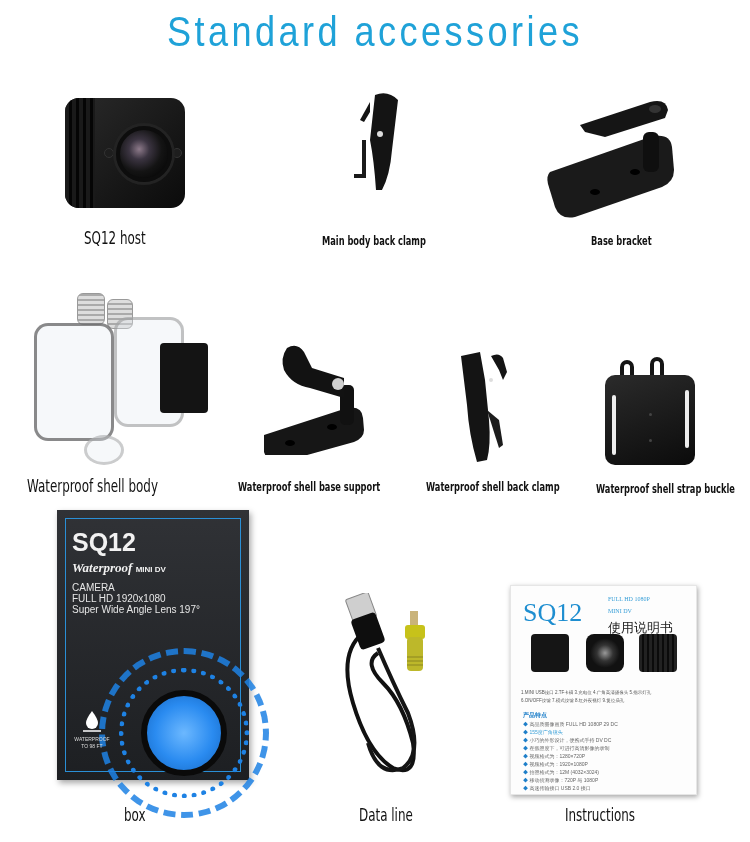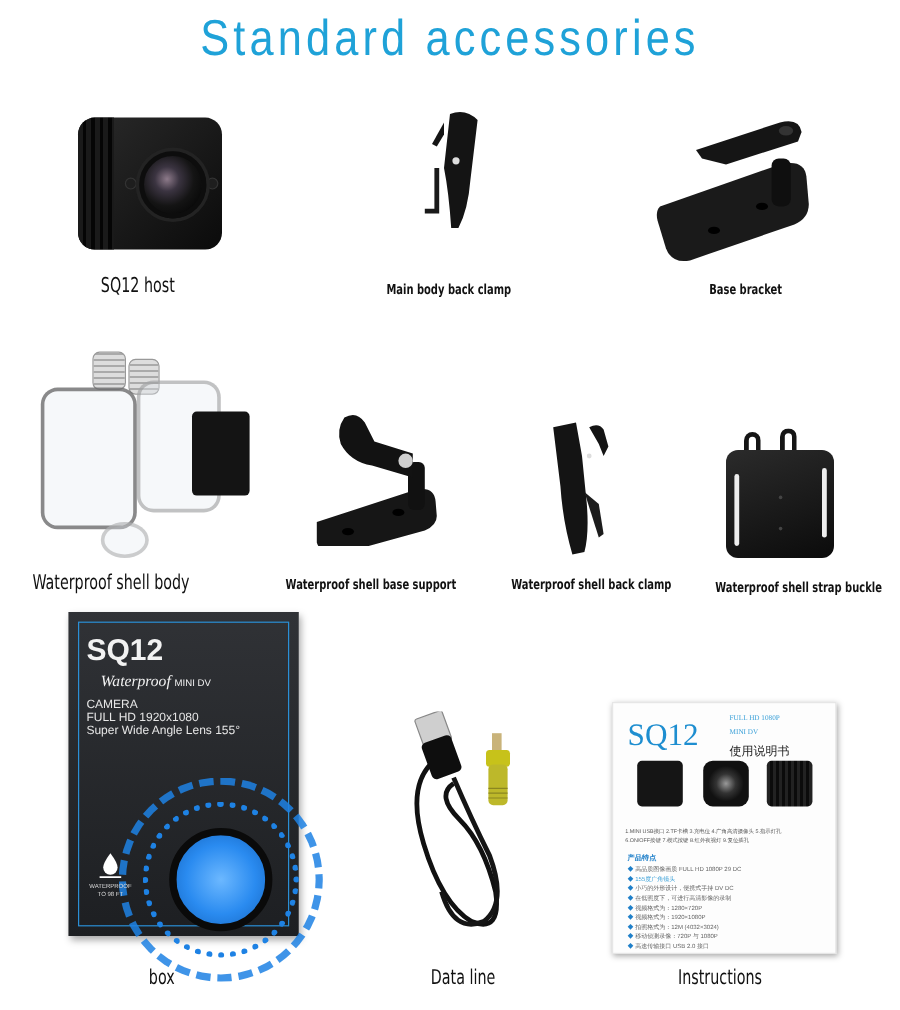--- a/index.html
+++ b/index.html
@@ -34,38 +34,38 @@
   .slot { position: absolute; width: 4px; background: #eee; border-radius: 2px; }
 
   
   .box {
     position: absolute; left: 57px; top: 510px; width: 192px; height: 270px;
     background: linear-gradient(180deg,#303236 0%,#1d1f22 100%);
     box-shadow: 2px 3px 6px rgba(0,0,0,0.35);
   }
   .box-inner { position: absolute; left: 8px; top: 8px; right: 8px; bottom: 8px; border: 1.5px solid #2a8fd6; }
   .box-model { position: absolute; left: 15px; top: 18px; font-size: 25px; font-weight: bold; color: #f2f2f2; font-family: "Liberation Sans", sans-serif; }
-  .box-wp { position: absolute; left: 15px; top: 50px; font-size: 13px; font-weight: normal; font-style: italic; color: #f2f2f2; font-family: "Liberation Serif", serif; margin-left: 12px; }
+  .box-wp { position: absolute; left: 15px; top: 50px; font-size: 13px; font-weight: bold; font-style: italic; color: #f2f2f2; font-family: "Liberation Serif", serif; }
   .box-mini { font-size: 8px; font-style: normal; font-family: "Liberation Sans", sans-serif; }
   .box-spec { position: absolute; left: 15px; font-size: 10px; color: #e6e6e6; font-family: "Liberation Sans", sans-serif; }
   .ring { position: absolute; border-radius: 50%; border-style: solid; border-color: #1e82e4; }
   .drop-icon { position: absolute; left: 22px; top: 198px; width: 26px; height: 26px; }
   .wp-text { position: absolute; left: 14px; top: 226px; font-size: 5px; color: #ddd; text-align: center; width: 42px; line-height: 1.4; }
 
   
   .cable-svg { position: absolute; left: 333px; top: 593px; }
 
   
   .manual {
     position: absolute; left: 510px; top: 585px; width: 187px; height: 210px;
     background: #fdfdfd; box-shadow: 1px 2px 5px rgba(0,0,0,0.35); border: 1px solid #e6e6e6;
   }
   .man-model { position: absolute; left: 12px; top: 12px; font-family: "Liberation Serif", serif; font-size: 26px; color: #1e8ed0; }
   .man-sub { position: absolute; left: 97px; font-family: "Liberation Serif", serif; font-size: 6px; color: #3aa0d8; }
-  .man-cn { position: absolute; left: 97px; top: 33px; font-size: 10px; color: #222; }
+  .man-cn { position: absolute; left: 97px; top: 33px; font-size: 13px; color: #222; }
   .man-cam { position: absolute; top: 48px; width: 38px; height: 38px; background: #151515; border-radius: 4px; }
   .man-line { position: absolute; left: 10px; font-size: 4.5px; color: #555; white-space: nowrap; }
   .man-head { position: absolute; left: 12px; top: 125px; font-size: 6px; font-weight: bold; color: #1e7fc9; }
   .man-bullet { position: absolute; left: 12px; font-size: 5px; color: #666; white-space: nowrap; }
   .man-bullet::before { content: "◆ "; color: #1e7fc9; }
 </style>
 </head>
 <body>
 
 <div class="title">Standard accessories</div>
@@ -143,21 +143,21 @@
   <div style="position:absolute;left:49px;top:84px;width:3px;height:3px;border-radius:50%;background:#444;"></div>
 </div>
 <div class="label lbl-sm" style="left:596px;top:482px;">Waterproof shell strap buckle</div>
 
 <div class="box">
   <div class="box-inner"></div>
   <div class="box-model">SQ12</div>
   <div class="box-wp"><span>Waterproof</span> <span class="box-mini">MINI DV</span></div>
   <div class="box-spec" style="top:72px;">CAMERA</div>
   <div class="box-spec" style="top:83px;">FULL HD 1920x1080</div>
-  <div class="box-spec" style="top:94px;">Super Wide Angle Lens 155°</div>
+  <div class="box-spec" style="top:94px;">Super Wide Angle Lens 197°</div>
   <div class="ring" style="left:42px;top:138px;width:170px;height:170px;border-width:6px;border-style:dashed;opacity:0.85;"></div>
   <div class="ring" style="left:62px;top:158px;width:130px;height:130px;border-width:5px;border-style:dotted;"></div>
   <div class="ring" style="left:84px;top:180px;width:86px;height:86px;border-width:6px;border-color:#0a0a0a;background:radial-gradient(circle,#6cb8ff 0,#2a8bf0 55%,#1565c0 100%);"></div>
   <svg class="drop-icon" viewBox="0 0 26 26">
     <path d="M13 3 Q19 11 19 15 A6 6 0 0 1 7 15 Q7 11 13 3 Z" fill="#fff"></path>
     <line x1="4" y1="23" x2="22" y2="23" stroke="#fff" stroke-width="1.5"></line>
   </svg>
   <div class="wp-text">WATERPROOF TO 98 FT</div>
 </div>
 <div class="label lbl-lg" style="left:124px;top:805px;">box</div>

